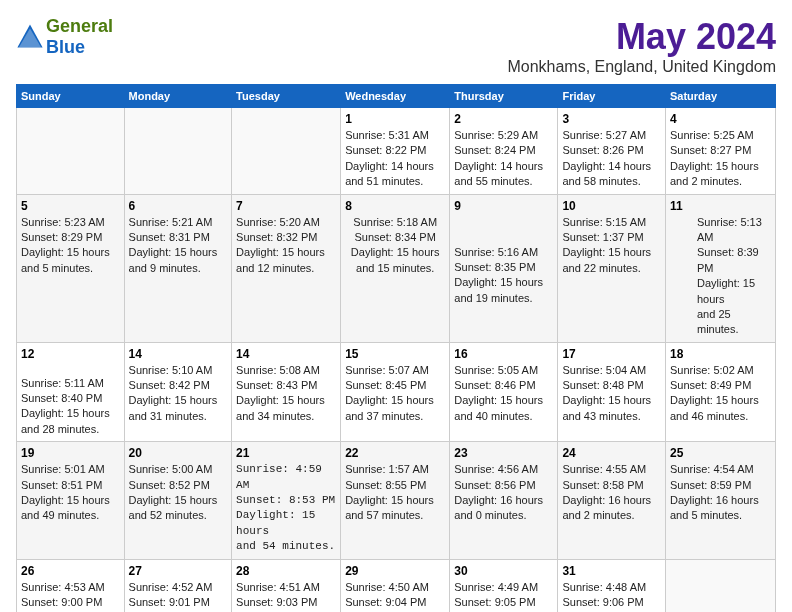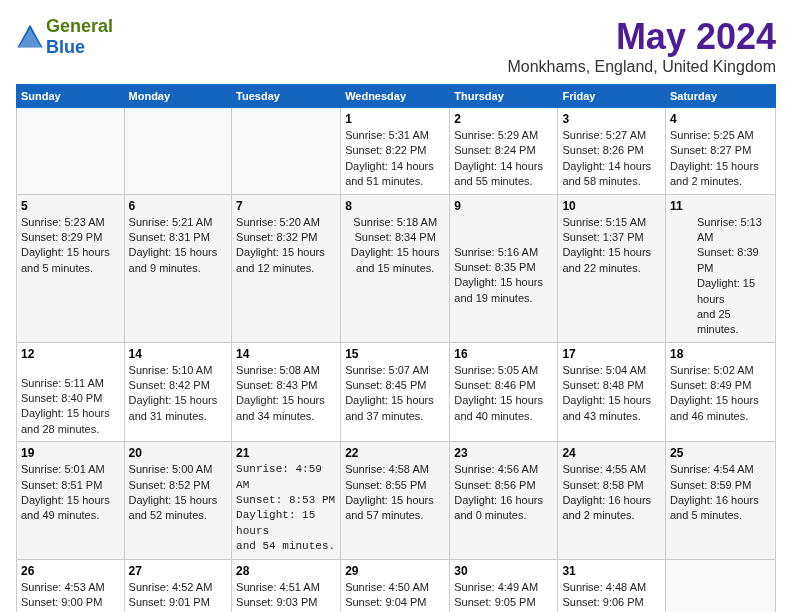--- a/index.html
+++ b/index.html
@@ -272,21 +272,21 @@
         </td>
         <td>
           <div class="day-number">21</div>
           <div class="day-info" style="white-space: pre-line; font-family: Liberation Mono, monospace;">Sunrise: 4:59 AM
 Sunset: 8:53 PM
 Daylight: 15 hours
 and 54 minutes.</div>
         </td>
         <td>
           <div class="day-number">22</div>
-          <div class="day-info" style="white-space: pre-line;">Sunrise: 4:58 AM
+          <div class="day-info" style="white-space: pre-line;">Sunrise: 1:57 AM
 Sunset: 8:55 PM
 Daylight: 15 hours
 and 57 minutes.</div>
         </td>
         <td>
           <div class="day-number">23</div>
           <div class="day-info" style="white-space: pre-line;">Sunrise: 4:56 AM
 Sunset: 8:56 PM
 Daylight: 16 hours
 and 0 minutes.</div>

